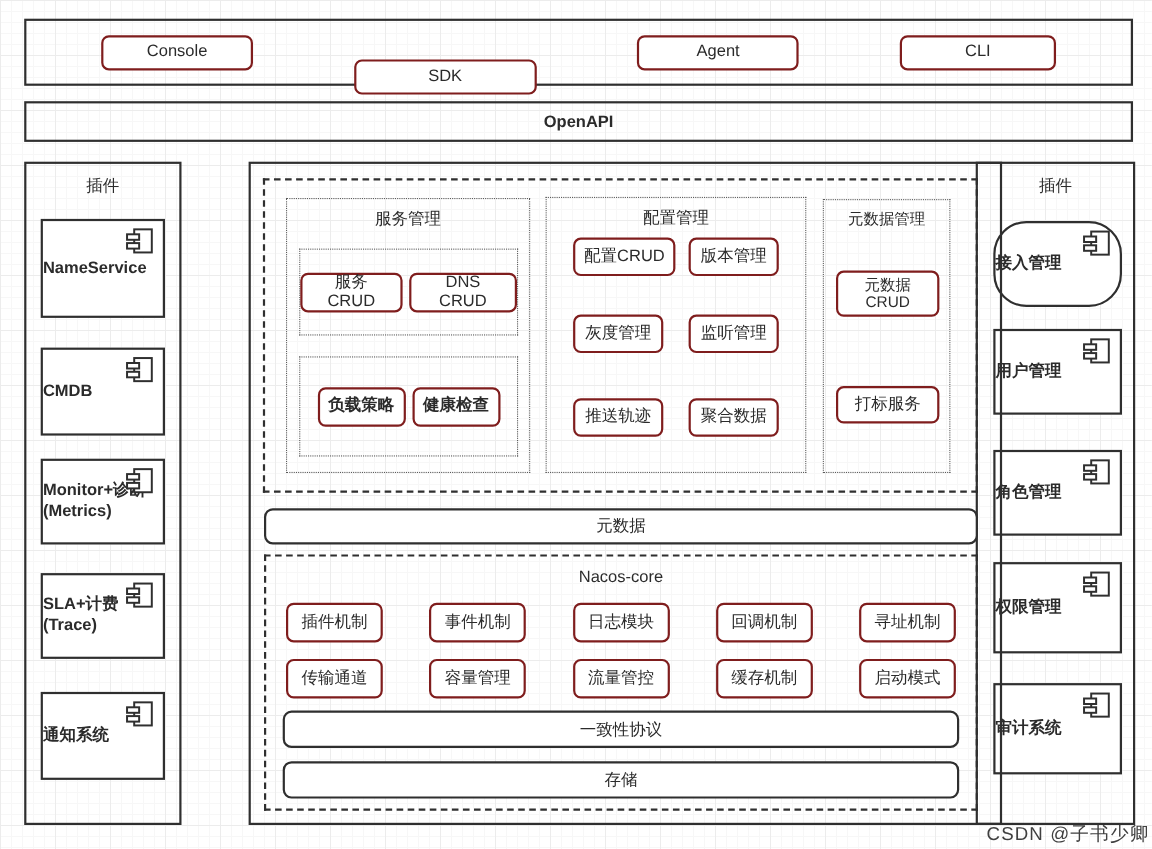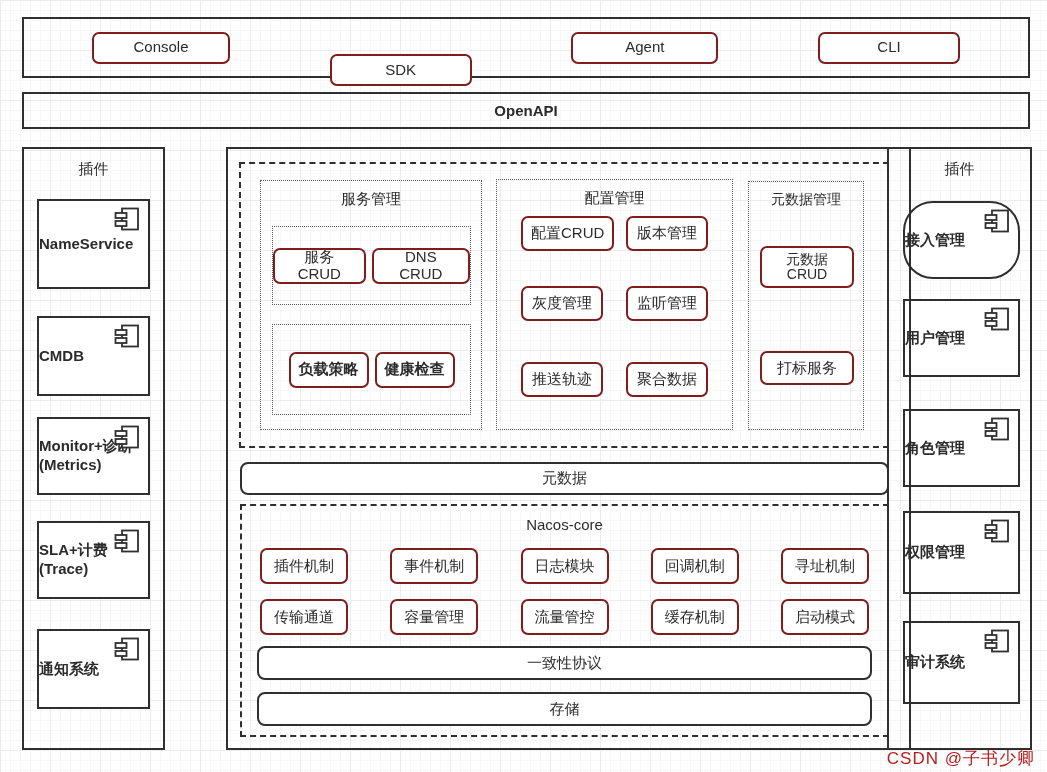--- a/index.html
+++ b/index.html
@@ -52,32 +52,32 @@
   }
   .row5 .btn{min-width:88px;height:36px;}
   .row2c{
     position:absolute;left:0;right:0;display:flex;
     justify-content:space-between;padding:0 24px;box-sizing:border-box;align-items:flex-end;
   }
   .row2c .btn{min-width:82px;height:35px;}
   .grp{display:flex;align-items:center;justify-content:center;gap:6px;}
   .grp .btn{height:36px;}
   .watermark{
-    position:absolute;right:12px;bottom:2px;color:#b91c1c;
+    position:absolute;right:2px;bottom:2px;color:#404040;
     font-size:17px;letter-spacing:1px;margin-top:32px;
   }
 </style>
 </head>
 <body>
 
 <div class="abs solid" style="left:22px;top:17px;width:1008px;height:61px;display:flex;align-items:center;justify-content:space-between;padding:0 68px;">
   <div class="btn" style="width:138px;height:32px;">
     <span>Console</span>
   </div>
-  <div class="btn" style="width:142px;height:32px;margin-top:45px;">
+  <div class="btn" style="width:166px;height:32px;margin-top:45px;">
     <span>SDK</span>
   </div>
   <div class="btn" style="width:147px;height:32px;">
     <span>Agent</span>
   </div>
   <div class="btn" style="width:142px;height:32px;">
     <span>CLI</span>
   </div>
 </div>
 

